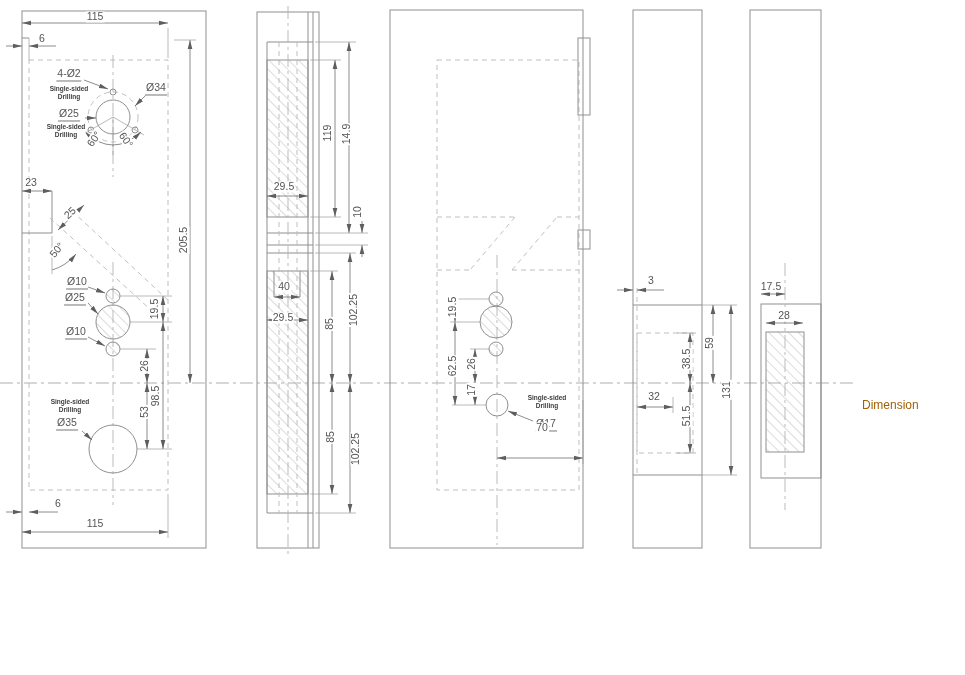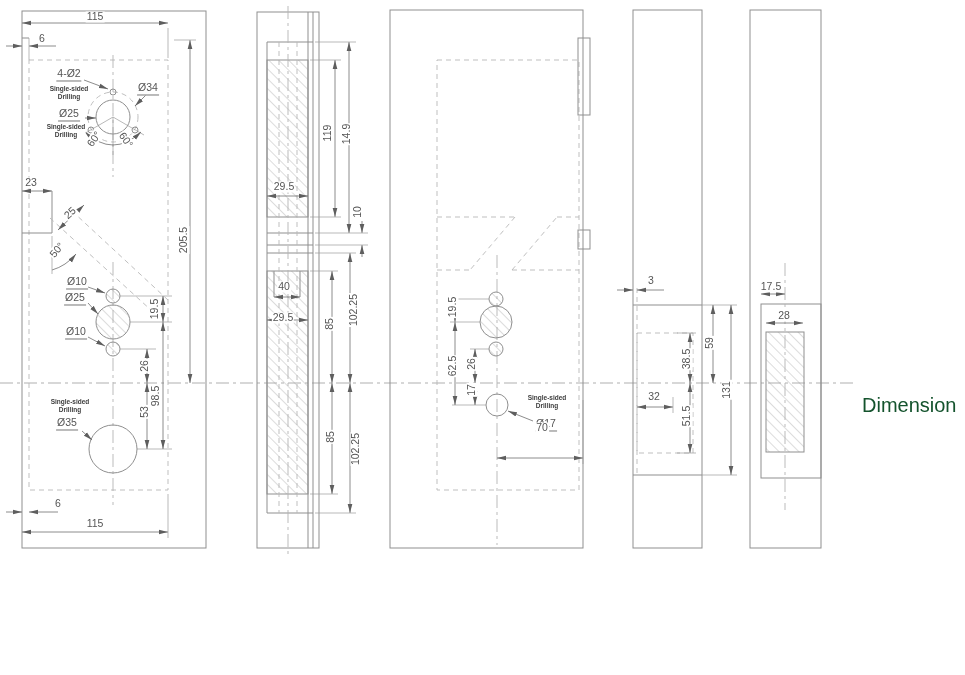--- a/index.html
+++ b/index.html
@@ -16,21 +16,21 @@
   .hatchr{ fill:url(#hp); stroke:#8f8f8f; stroke-width:1; }
 
   
   .dim { position:absolute; white-space:nowrap; font-size:10.5px; color:#555;
          background:#fff; padding:0 1px; line-height:1.05;
          transform:translate(-50%,-50%); }
   .r90 { transform:translate(-50%,-50%) rotate(-90deg); }
   .u   { border-bottom:1px solid #777; padding-bottom:1px; }
   .drill { position:absolute; transform:translate(-50%,-50%); font-size:6.5px; font-weight:bold;
            color:#3d3d3d; text-align:center; line-height:1.25; white-space:nowrap; background:#fff; }
-  .note { position:absolute; font-size:20px; color:#14532d; line-height:30px; white-space:nowrap; }
+  .note { position:absolute; font-size:12px; color:#a16207; line-height:30px; white-space:nowrap; }
 </style>
 </head>
 <body>
 
 <div class="stage">
 
 <svg width="965" height="675" viewBox="0 0 965 675">
   <defs>
     <pattern id="hp" width="7" height="7" patternUnits="userSpaceOnUse" patternTransform="rotate(-45)">
       <line x1="0" y1="0" x2="0" y2="7" stroke="#9a9a9a" stroke-width="0.7"></line>
@@ -205,21 +205,21 @@
     <line x1="785" y1="263" x2="785" y2="510" class="cl"></line>
     <line x1="761" y1="294" x2="785" y2="294" class="dimln" marker-start="url(#arr)" marker-end="url(#arr)"></line>
     <line x1="766" y1="323" x2="803" y2="323" class="dimln" marker-start="url(#arr)" marker-end="url(#arr)"></line>
   </g>
 </svg>
 
 <span class="dim" style="left:95px;top:17px">115</span>
 <span class="dim" style="left:42px;top:39px">6</span>
 <span class="dim u" style="left:69px;top:75px">4-Ø2</span>
 <div class="drill" style="left:69px;top:93px"><span>Single-sided</span><br><span>Drilling</span></div>
-<span class="dim u" style="left:148px;top:89px">Ø34</span>
+<span class="dim u" style="left:156px;top:89px">Ø34</span>
 <span class="dim u" style="left:69px;top:115px">Ø25</span>
 <div class="drill" style="left:66px;top:131px"><span>Single-sided</span><br><span>Drilling</span></div>
 <span class="dim" style="left:94px;top:139px;transform:translate(-50%,-50%) rotate(-55deg)">60°</span>
 <span class="dim" style="left:126px;top:140px;transform:translate(-50%,-50%) rotate(55deg)">60°</span>
 <span class="dim" style="left:31px;top:183px">23</span>
 <span class="dim" style="left:70px;top:213px;transform:translate(-50%,-50%) rotate(-42deg)">25</span>
 <span class="dim" style="left:57px;top:250px;transform:translate(-50%,-50%) rotate(-50deg)">50°</span>
 <span class="dim r90" style="left:184px;top:240px">205.5</span>
 <span class="dim u" style="left:77px;top:283px">Ø10</span>
 <span class="dim u" style="left:75px;top:299px">Ø25</span>

